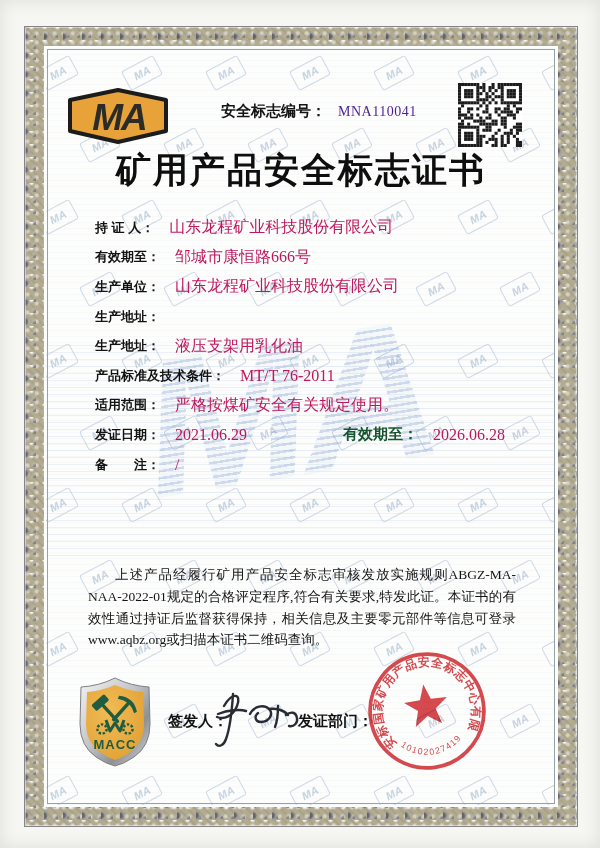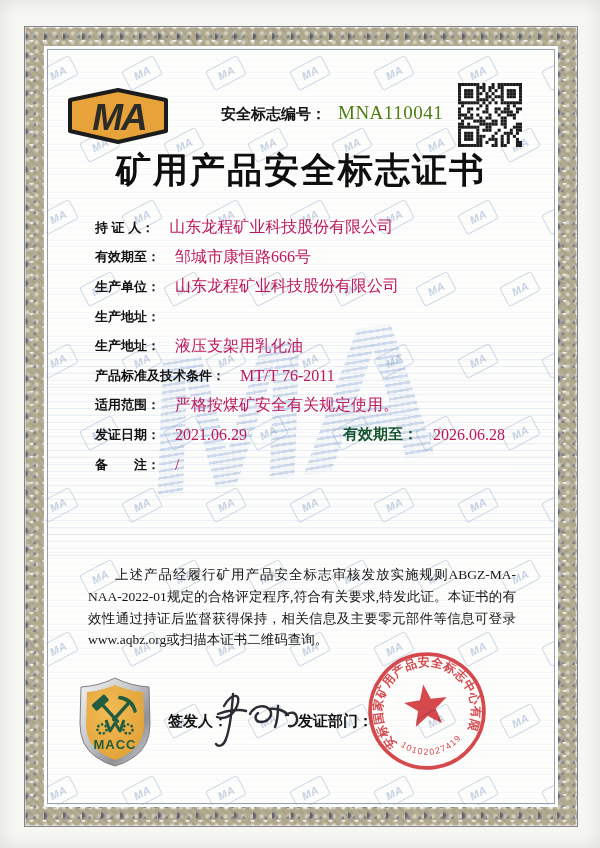--- a/index.html
+++ b/index.html
@@ -30,21 +30,21 @@
     color:rgba(148,170,200,.5);font-size:11px;font-weight:700;font-style:italic;}
   .big-wm{position:absolute;left:96px;top:262px;font-size:198px;line-height:1;
     font-weight:900;font-style:italic;letter-spacing:-10px;transform:rotate(-9deg);
     background:repeating-linear-gradient(0deg, rgba(118,155,205,.62) 0 2.5px, rgba(118,155,205,.10) 2.5px 7px);
     -webkit-background-clip:text;background-clip:text;color:transparent;opacity:.55;}
   
   .content{position:absolute;inset:0;}
   .ma-logo{position:absolute;left:66px;top:86px;}
   .cert-no{position:absolute;left:221px;top:102px;display:flex;align-items:baseline;}
   .cert-no .lab{font-weight:700;font-size:15px;color:#141414;}
-  .cert-no .val{margin-left:12px;font-family:"Liberation Serif",serif;font-size:19px;color:#4d7c0f;letter-spacing:.5px;}
+  .cert-no .val{margin-left:12px;font-family:"Liberation Serif",serif;font-size:14px;color:#4c1d95;letter-spacing:.5px;}
   .qr{position:absolute;left:458px;top:83px;}
   .title{position:absolute;left:47px;right:45px;top:147px;text-align:center;
     font-family:"Liberation Serif","DejaVu Serif",serif;font-weight:700;font-size:35px;
     letter-spacing:2px;color:#0e0e0e;}
   .fields{position:absolute;left:95px;top:213px;right:55px;}
   .row{height:29.6px;display:flex;align-items:center;}
   .row .lab{font-weight:700;font-size:13px;color:#121212;white-space:pre;flex:none;}
   .row .val{margin-left:15px;font-family:"Liberation Serif","DejaVu Serif",serif;
     font-size:16px;color:#be185d;white-space:pre;}
   .row .lab2{font-weight:700;font-size:15px;color:#14532d;margin-left:96px;white-space:pre;}

